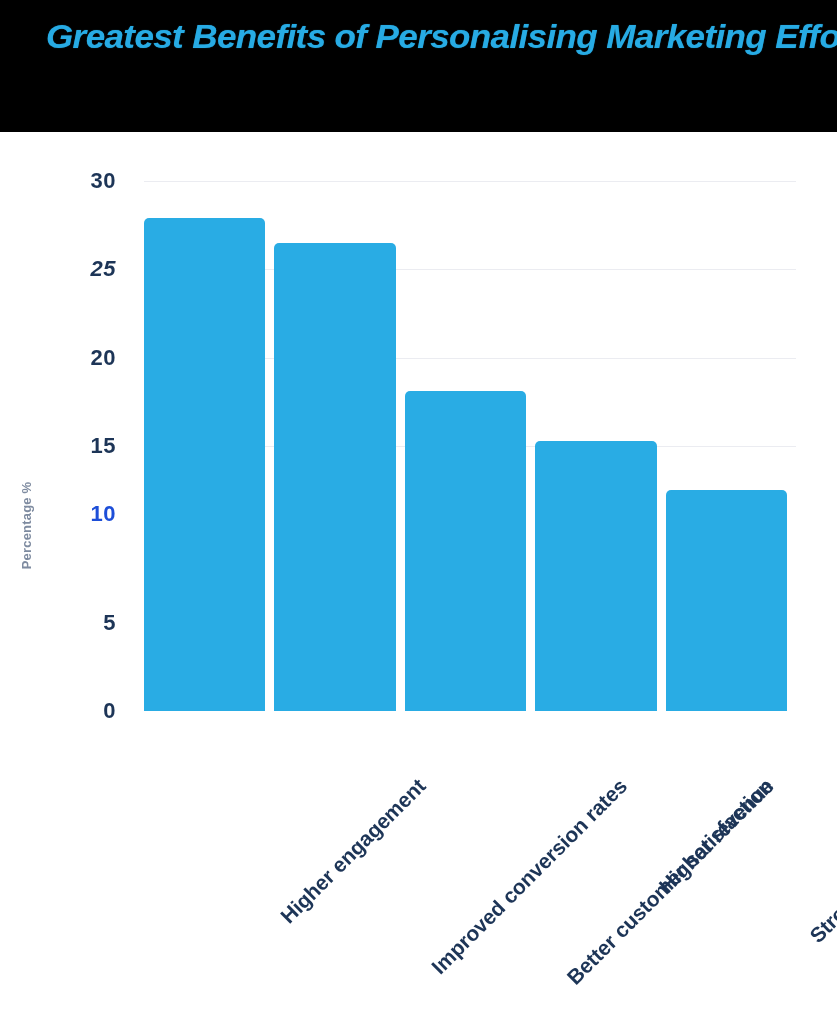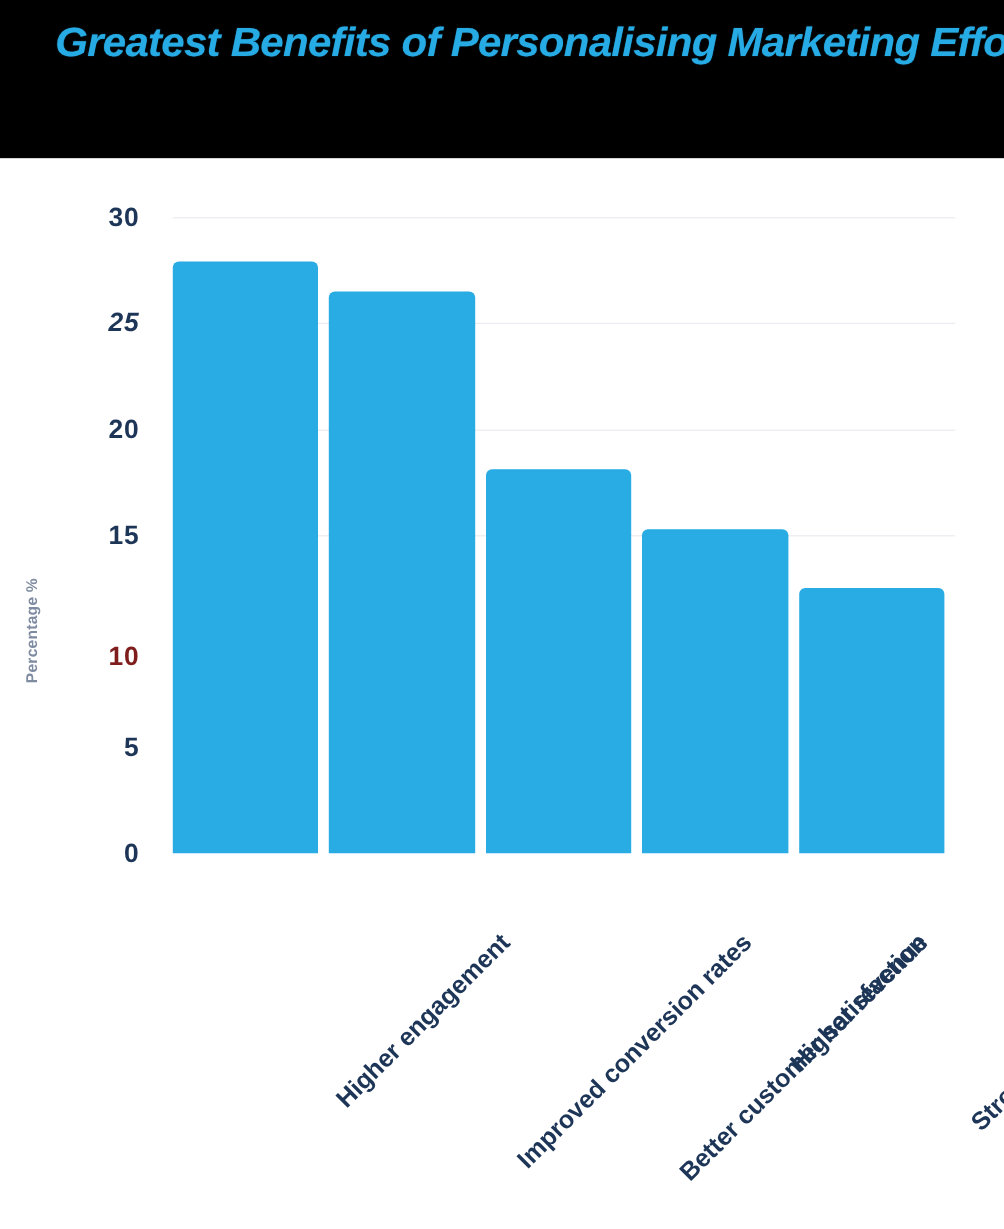--- a/index.html
+++ b/index.html
@@ -131,21 +131,21 @@
     <div id="chart-title">Greatest Benefits of Personalising Marketing Efforts.</div>
   </div>
 
   <div id="chart-area">
 
     <div id="y-axis-title">Percentage %</div>
 
     <div id="plot">
         <div class="ytick" style="top: 530px; color: rgb(29, 53, 87);">0</div>
         <div class="ytick" style="top: 441.667px; color: rgb(29, 53, 87);">5</div>
-        <div class="ytick" style="top: 366px; color: #7f1d1d;">10</div>
+        <div class="ytick" style="top: 333px; color: #1d4ed8;">10</div>
         <div class="gridline" style="top: 265px; background: rgb(235, 236, 241);"></div>
         <div class="ytick" style="top: 265px; color: rgb(29, 53, 87);">15</div>
         <div class="gridline" style="top: 176.667px; background: rgb(235, 236, 241);"></div>
         <div class="ytick" style="top: 176.667px; color: rgb(29, 53, 87);">20</div>
         <div class="gridline" style="top: 88.3333px; background: rgb(235, 236, 241);"></div>
         <div class="ytick" style="top: 88.3333px; color: rgb(29, 53, 87); font-style: italic;">25</div>
         <div class="gridline" style="top: 0px; background: rgb(235, 236, 241);"></div>
         <div class="ytick" style="top: 0px; color: rgb(29, 53, 87);">30</div>
         <div class="bar" title="Higher engagement: 27.9" style="left: 0px; width: 121.4px; height: 492.9px; background: rgb(41, 172, 228);"></div>
         <div class="xlabel" style="left: 74.7px; color: rgb(29, 53, 87);">Higher engagement</div>

